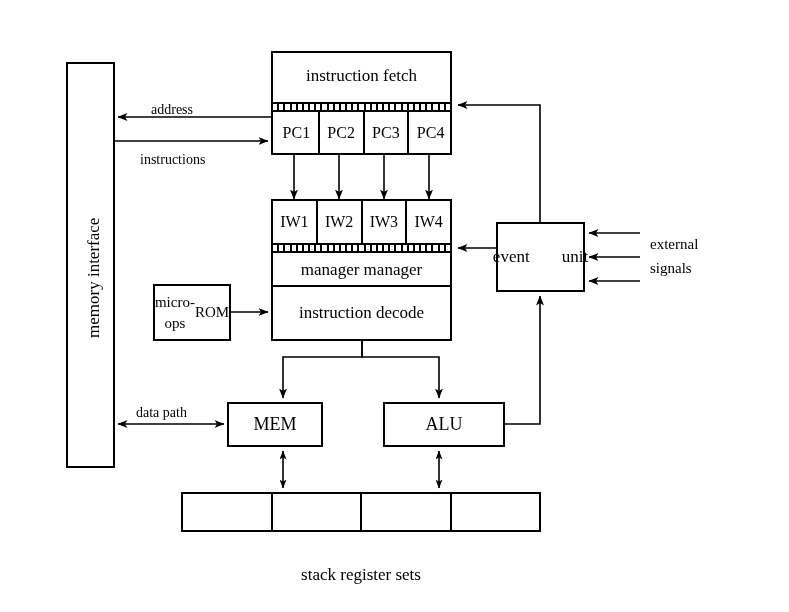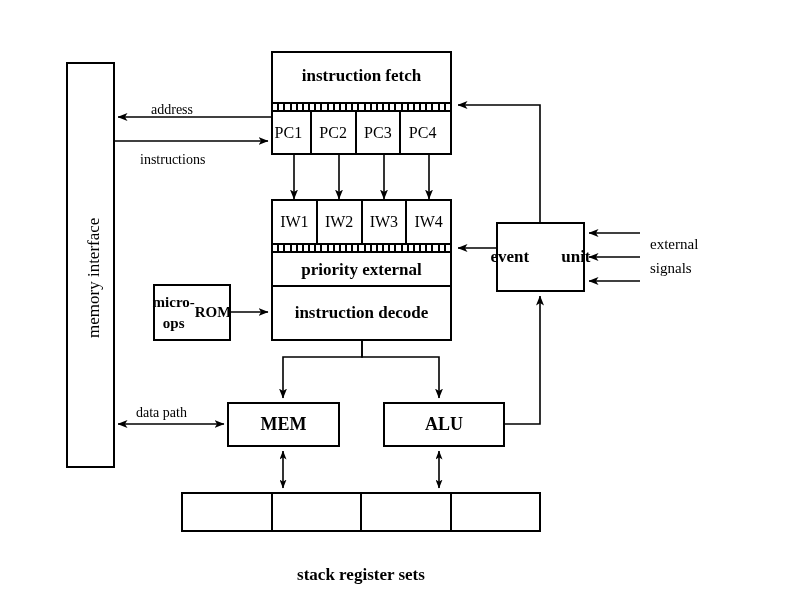--- a/index.html
+++ b/index.html
@@ -24,21 +24,20 @@
   .lbl{
     position:absolute;
     white-space:nowrap;
     line-height:1;
   }
   .ctr{
     display:flex;
     align-items:center;
     justify-content:center;
     text-align:center;
-    font-weight:bold;
   }
   svg.wires{
     position:absolute;
     left:0;top:0;
     width:789px;height:612px;
     pointer-events:none;
   }
   
   .vtext{
     position:absolute;
@@ -161,21 +160,21 @@
       <i></i>
       <i></i>
       <i></i>
       <i></i>
       <i></i>
       <i></i>
       <i></i>
       <i></i>
   </div>
 
-  <div class="cellrow" style="left:267px; top:112px; width:177px; height:41px; font-size:16px;">
+  <div class="cellrow" style="left:275px; top:112px; width:177px; height:41px; font-size:16px;">
     <div>
         <span>PC1</span>
       </div>
     <div>
         <span>PC2</span>
       </div>
     <div>
         <span>PC3</span>
       </div>
     <div>
@@ -225,35 +224,35 @@
       <i></i>
       <i></i>
       <i></i>
       <i></i>
       <i></i>
       <i></i>
       <i></i>
       <i></i>
   </div>
 
-  <div class="lbl ctr" style="left:273px; top:253px; width:177px; height:32px; font-size:17px; border-bottom:2px solid #000;">priority external</div>
+  <div class="lbl ctr" style="left:273px; top:253px; width:177px; height:32px; font-size:17px; border-bottom:2px solid #000;">manager manager</div>
 
   <div class="lbl ctr" style="left:273px; top:285px; width:177px; height:54px; font-size:17px;">instruction decode</div>
 
   <div class="box ctr" style="left:153px; top:284px; width:78px; height:57px; flex-direction:row; font-size:15px; line-height:1.35;">
     <span>micro-ops</span>
     <span>ROM</span>
   </div>
 
   <div class="box ctr" style="left:496px; top:222px; width:89px; height:70px; font-size:17px; line-height:1.7;gap:32px;">
     <span>event</span>
     <span>unit</span>
   </div>
 
-  <div class="box ctr" style="left:227px; top:402px; width:113px; height:45px; font-size:18px;">
+  <div class="box ctr" style="left:227px; top:402px; width:96px; height:45px; font-size:18px;">
     <span>MEM</span>
   </div>
 
   <div class="box ctr" style="left:383px; top:402px; width:122px; height:45px; font-size:18px;">
     <span>ALU</span>
   </div>
 
   <div class="box" style="left:181px; top:492px; width:360px; height:40px; padding:0;">
     <div class="cellrow" style="left:0; top:0; position:relative; width:100%; height:100%;">
       <div>

